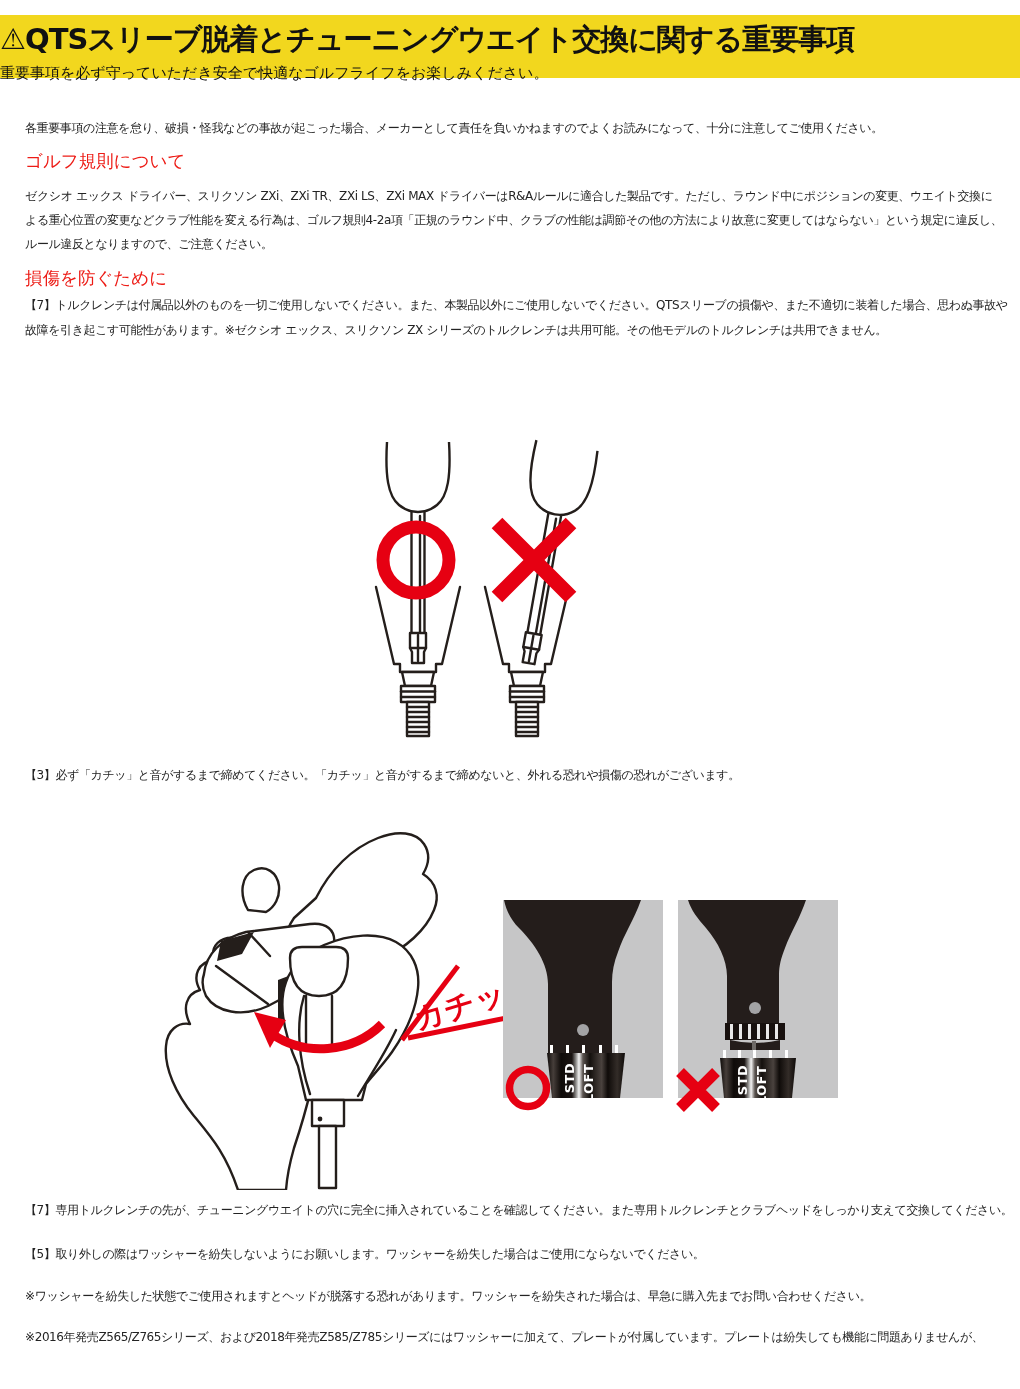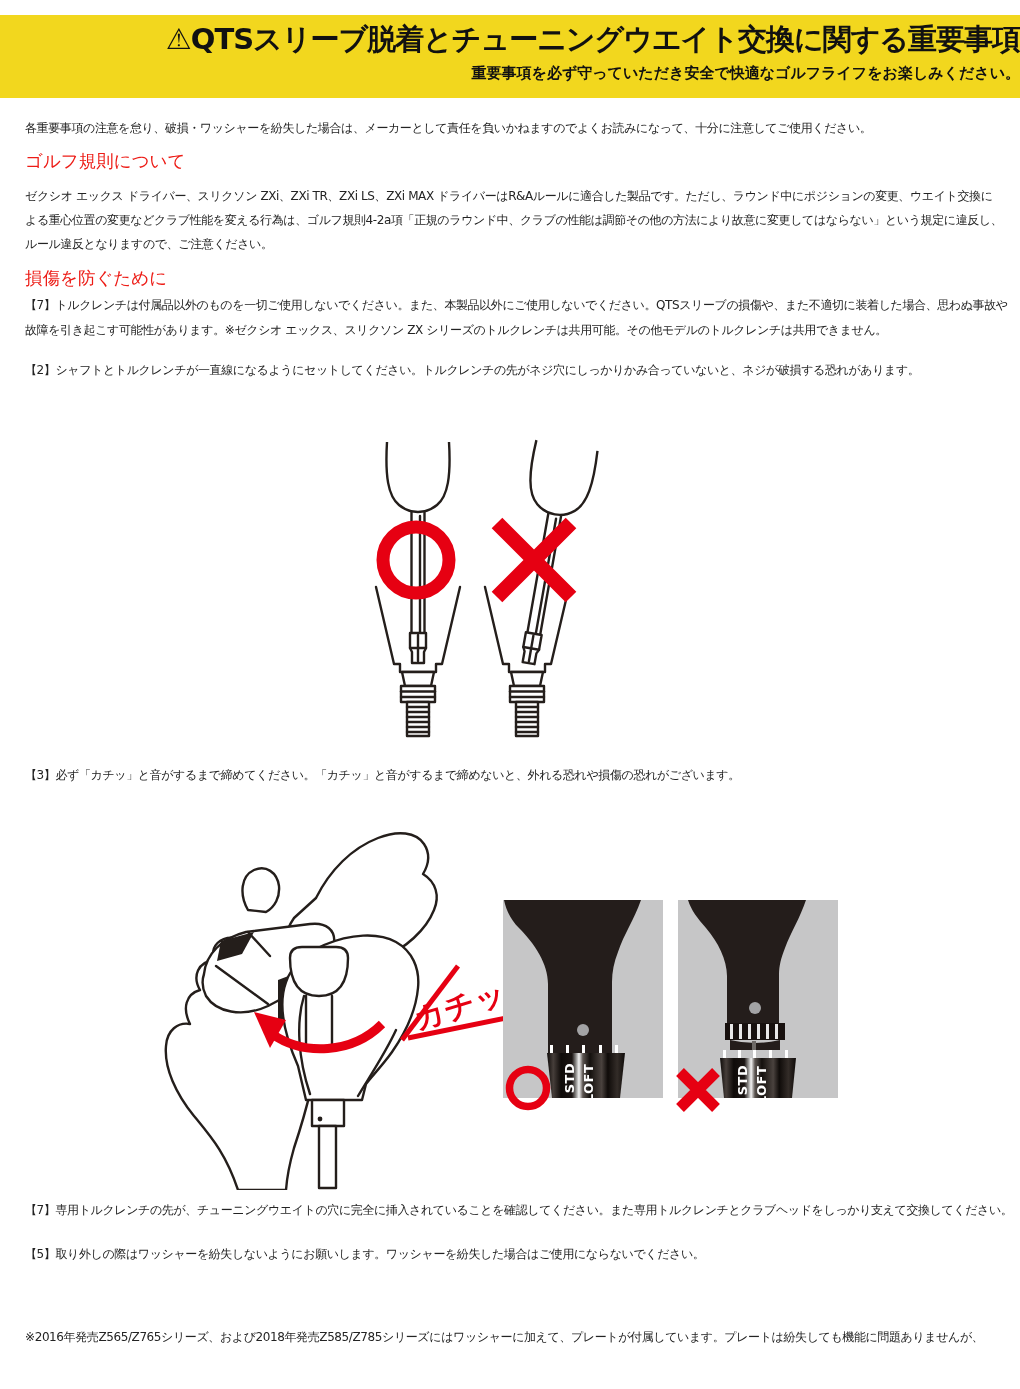--- a/index.html
+++ b/index.html
@@ -3,29 +3,29 @@
 <meta charset="utf-8">
 <style>
   html,body{margin:0;padding:0;background:#fff;}
   .page{
     position:relative;width:1020px;height:1389px;margin:0 auto;
     background:var(--page_bg,#fff);overflow:hidden;
     font-family:"DejaVu Sans","Liberation Sans",sans-serif;
     color:var(--ink,#222);
   }
   .warn-band{
-    position:absolute;left:0;top:15px;width:1020px;height:83px;
-    background:var(--band_yellow,#f2d71e);text-align:right;
+    position:absolute;left:0;top:15px;width:1020px;height:63px;
+    background:var(--band_yellow,#f2d71e);text-align:left;
   }
   .warn-title{
     padding-top:9px;font-size:29px;font-weight:bold;letter-spacing:-1px;
     color:#111;line-height:1.1;white-space:nowrap;
   }
   .warn-sub{
-    margin-top:8px;font-size:15px;font-weight:bold;color:#111;white-space:nowrap;
+    margin-top:8px;font-size:15px;font-weight:normal;color:#111;white-space:nowrap;
   }
   .tline{
     position:absolute;left:25px;font-size:12px;letter-spacing:-0.4px;
     white-space:nowrap;color:var(--ink,#222);line-height:1.2;
   }
   .rhead{
     position:absolute;left:25px;font-size:17.5px;font-weight:normal;
     letter-spacing:0;color:var(--heading_red,#ed1c16);white-space:nowrap;line-height:1.1;
   }
   .fig{position:absolute;}
@@ -51,31 +51,30 @@
 </head>
 <body>
 
 <div class="page">
 
   <div class="warn-band">
     <div class="warn-title">⚠QTSスリーブ脱着とチューニングウエイト交換に関する重要事項</div>
     <div class="warn-sub">重要事項を必ず守っていただき安全で快適なゴルフライフをお楽しみください。</div>
   </div>
 
-  <div class="tline" style="top:121px">各重要事項の注意を怠り、破損・ワッシャーを紛失した場合は、メーカーとして責任を負いかねますのでよくお読みになって、十分に注意してご使用ください。</div>
+  <div class="tline" style="top:121px">各重要事項の注意を怠り、破損・怪我などの事故が起こった場合、メーカーとして責任を負いかねますのでよくお読みになって、十分に注意してご使用ください。</div>
 
   <div class="rhead" style="top:152px">ゴルフ規則について</div>
   <div class="tline" style="top:189px">ゼクシオ エックス ドライバー、スリクソン ZXi、ZXi TR、ZXi LS、ZXi MAX ドライバーはR&amp;Aルールに適合した製品です。ただし、ラウンド中にポジションの変更、ウエイト交換に</div>
   <div class="tline" style="top:213px">よる重心位置の変更などクラブ性能を変える行為は、ゴルフ規則4-2a項「正規のラウンド中、クラブの性能は調節その他の方法により故意に変更してはならない」という規定に違反し、</div>
   <div class="tline" style="top:237px">ルール違反となりますので、ご注意ください。</div>
 
   <div class="rhead" style="top:269px">損傷を防ぐために</div>
   <div class="tline" style="top:298px">【7】トルクレンチは付属品以外のものを一切ご使用しないでください。また、本製品以外にご使用しないでください。QTSスリーブの損傷や、また不適切に装着した場合、思わぬ事故や</div>
   <div class="tline" style="top:323px">故障を引き起こす可能性があります。※ゼクシオ エックス、スリクソン ZX シリーズのトルクレンチは共用可能。その他モデルのトルクレンチは共用できません。</div>
-  <div class="tline" style="top:363px">【2】シャフトとトルクレンチが一直線になるようにセットしてください。トルクレンチの先がネジ穴にしっかりかみ合っていないと、ネジが破損する恐れがあります。</div>
 
   <svg class="fig" style="left:330px;top:420px" width="350" height="320" viewBox="0 0 350 320">
     <defs>
       <g id="sleeve-assy">
         <path d="M -42,167 L -24,244 L -18,244 L -18,252 L 18,252 L 18,244 L 24,244 L 42,167 Z" fill="#fff" stroke="none"></path>
         <path d="M -42,167 L -24,244 L -18,244 L -18,252 L 18,252 L 18,244 L 24,244 L 42,167" class="line-only"></path>
         <path d="M -16,252 L 16,252 L 13,266 L -13,266 Z" class="line-art"></path>
         <rect x="-17" y="266" width="34" height="16" class="line-art"></rect>
         <line x1="-17" y1="271.5" x2="17" y2="271.5" class="line-only" stroke-width="1.6"></line>
         <line x1="-17" y1="277" x2="17" y2="277" class="line-only" stroke-width="1.6"></line>
@@ -235,15 +234,16 @@
 
   <svg class="fig" style="left:500px;top:1060px" width="56" height="56" viewBox="0 0 56 56">
     <circle cx="28" cy="28" r="18.5" stroke-width="7.5" class="red-stroke"></circle>
   </svg>
   <svg class="fig" style="left:670px;top:1062px" width="56" height="56" viewBox="0 0 56 56">
     <path d="M 10,10 L 46,46 M 46,10 L 10,46" stroke-width="11" class="red-stroke"></path>
   </svg>
 
   <div class="tline" style="top:1203px">【7】専用トルクレンチの先が、チューニングウエイトの穴に完全に挿入されていることを確認してください。また専用トルクレンチとクラブヘッドをしっかり支えて交換してください。</div>
   <div class="tline" style="top:1247px">【5】取り外しの際はワッシャーを紛失しないようにお願いします。ワッシャーを紛失した場合はご使用にならないでください。</div>
+  <div class="tline" style="top:1289px">※ワッシャーを紛失した状態でご使用されますとヘッドが脱落する恐れがあります。ワッシャーを紛失された場合は、早急に購入先までお問い合わせください。</div>
   <div class="tline" style="top:1330px">※2016年発売Z565/Z765シリーズ、および2018年発売Z585/Z785シリーズにはワッシャーに加えて、プレートが付属しています。プレートは紛失しても機能に問題ありませんが、</div>
 
 </div>
 
 </body></html>

